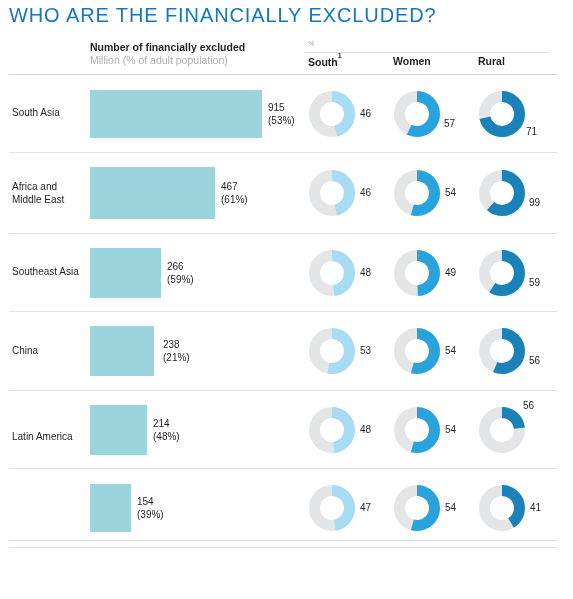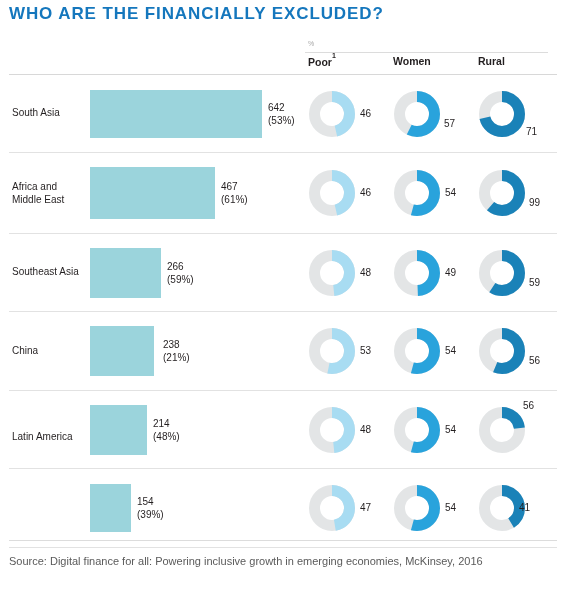--- a/index.html
+++ b/index.html
@@ -12,22 +12,22 @@
   #page {
     position: relative;
     width: 573px; height: 599px;
     background: #ffffff;
   }
 
   
   .title {
     position: absolute;
     left: 9px; top: 4px;
-    font-size: 17px;
-    font-weight: bold;
+    font-size: 20px;
+    font-weight: normal;
     letter-spacing: 0.9px;
     color: #1577bd;
     white-space: nowrap;
   }
 
   
   .hdr-left {
     position: absolute;
     left: 90px; top: 41px;
     width: 200px;
@@ -133,34 +133,38 @@
   }
   .source span { display: inline; }
 </style>
 </head>
 <body>
 
 <div id="page">
 
   <div class="title">WHO ARE THE FINANCIALLY EXCLUDED?</div>
 
+  <div class="hdr-left">
+    <div class="l1">Number of financially excluded</div>
+    <div class="l2">Million (% of adult population)</div>
+  </div>
 
   <div class="pct-mark">%</div>
   <div class="hdr-rule"></div>
 
-  <div class="donut-hdr dh-0"><span>Poor</span><sup>1</sup></div>
+  <div class="donut-hdr dh-0"><span>South</span><sup>1</sup></div>
   <div class="donut-hdr dh-1"><span>Women</span></div>
   <div class="donut-hdr dh-2"><span>Rural</span></div>
 
   <div class="table" id="table">
       <div class="rule top"></div>
       <div class="row" style="height:77px">
         <div class="region" style="top:32px">South Asia</div>
         <div class="bar" style="left:81px;top:15px;width:172px;height:48px;background:#9bd4dc"></div>
-        <div class="bar-val" style="left:259px;top:27px">642
+        <div class="bar-val" style="left:259px;top:27px">915
 (53%)</div>
         <div class="donut" style="left:299px;top:15px">
           <svg width="48" height="48" viewBox="0 0 48 48">
     <circle cx="24" cy="24" r="17.5" fill="none" stroke="#e3e5e6" stroke-width="11"></circle>
     <circle cx="24" cy="24" r="17.5" fill="none" stroke="#a8dcf2" stroke-width="11" stroke-dasharray="50.57964172279567 59.376101152847085" stroke-dashoffset="0" transform="rotate(-90 24 24)"></circle>
   </svg>
         </div>
         <div class="donut-val" style="left:351px;top:33px">46</div>
         <div class="donut" style="left:384px;top:15px">
           <svg width="48" height="48" viewBox="0 0 48 48">
@@ -308,21 +312,20 @@
     <circle cx="24" cy="24" r="17.5" fill="none" stroke="#29a3dc" stroke-width="11" stroke-dasharray="59.37610115284709 50.579641722795664" stroke-dashoffset="0" transform="rotate(-90 24 24)"></circle>
   </svg>
         </div>
         <div class="donut-val" style="left:436px;top:33px">54</div>
         <div class="donut" style="left:469px;top:15px">
           <svg width="48" height="48" viewBox="0 0 48 48">
     <circle cx="24" cy="24" r="17.5" fill="none" stroke="#e3e5e6" stroke-width="11"></circle>
     <circle cx="24" cy="24" r="17.5" fill="none" stroke="#1a82b8" stroke-width="11" stroke-dasharray="45.08185457901353 64.87388829662922" stroke-dashoffset="0" transform="rotate(-90 24 24)"></circle>
   </svg>
         </div>
-        <div class="donut-val" style="left:510px;top:33px">41</div>
+        <div class="donut-val" style="left:521px;top:33px">41</div>
       </div>
       <div class="rule"></div>
     </div>
 
   <div class="foot-rule"></div>
-  <div class="source"><span>Source: Digital finance for all: Powering inclusive growth in emerging economies, McKinsey, 2016</span></div>
 
 </div>
 
 </body></html>

